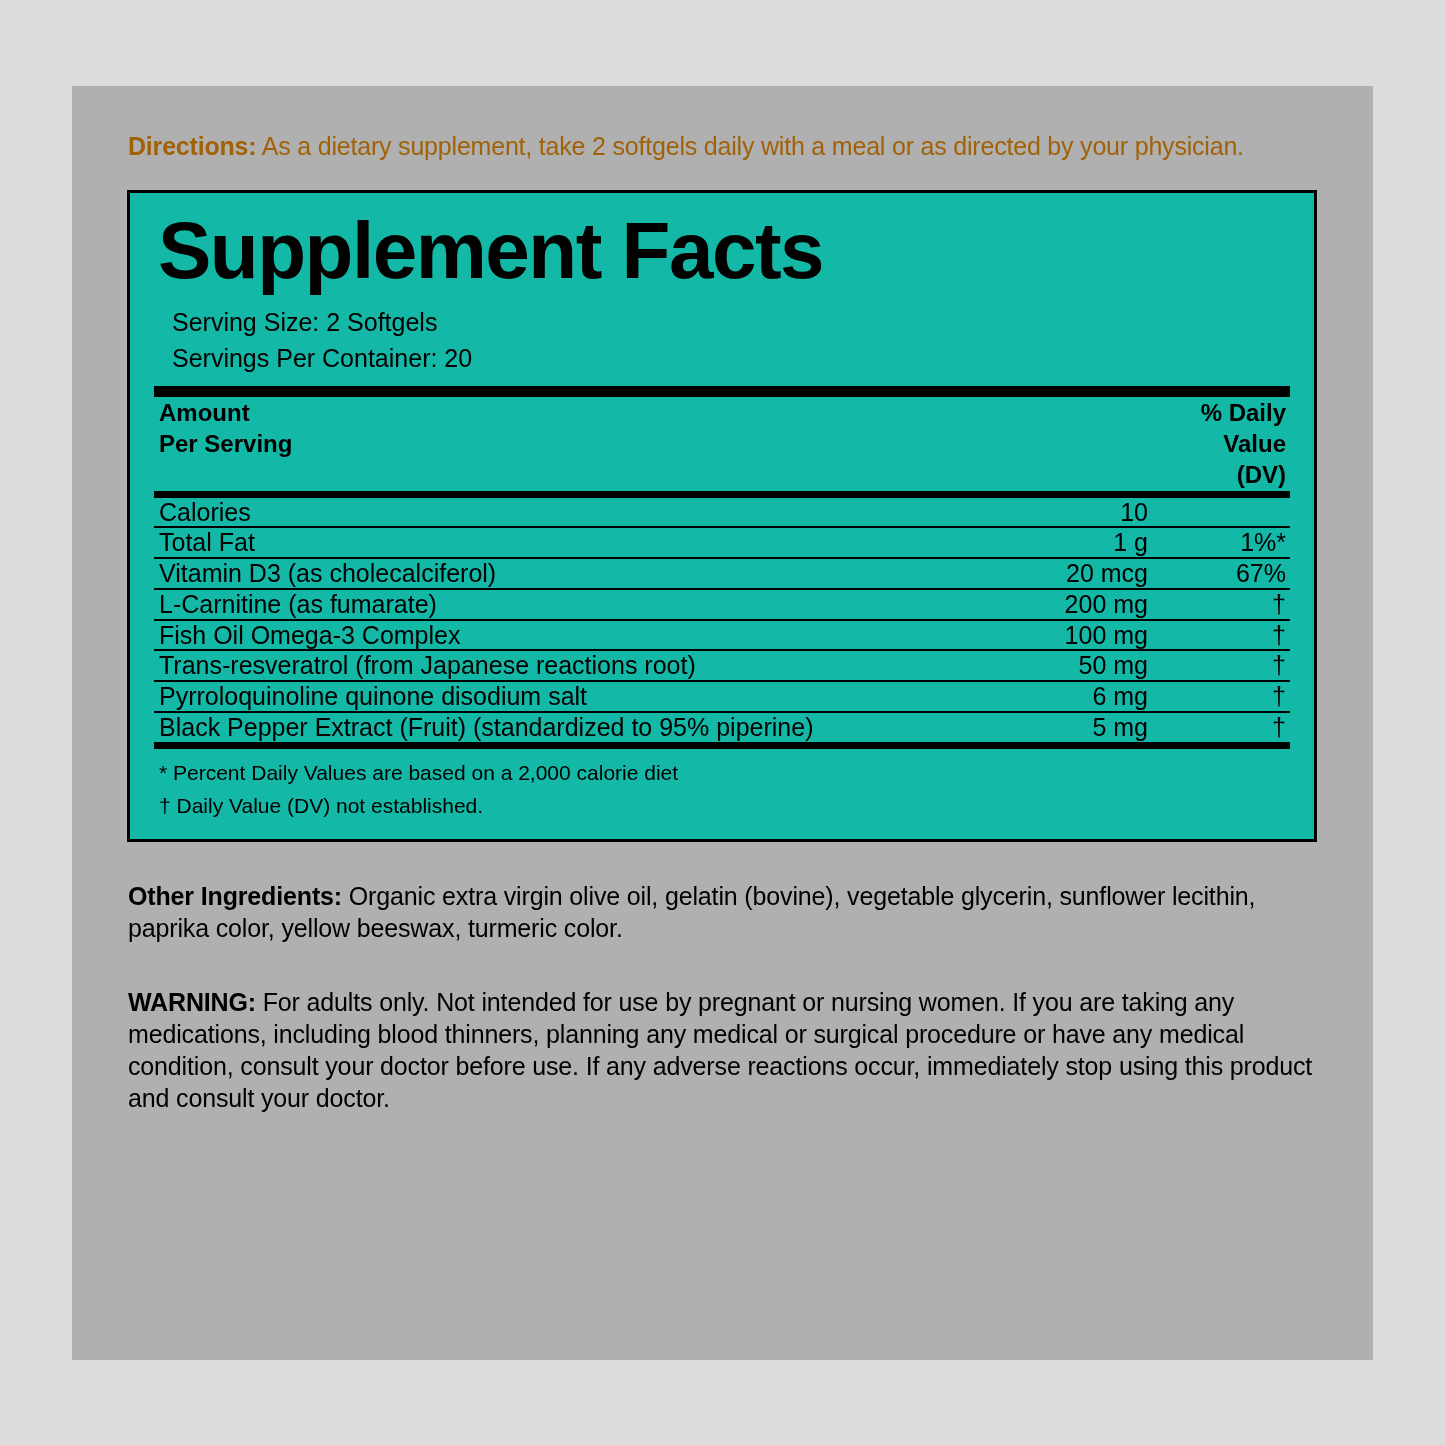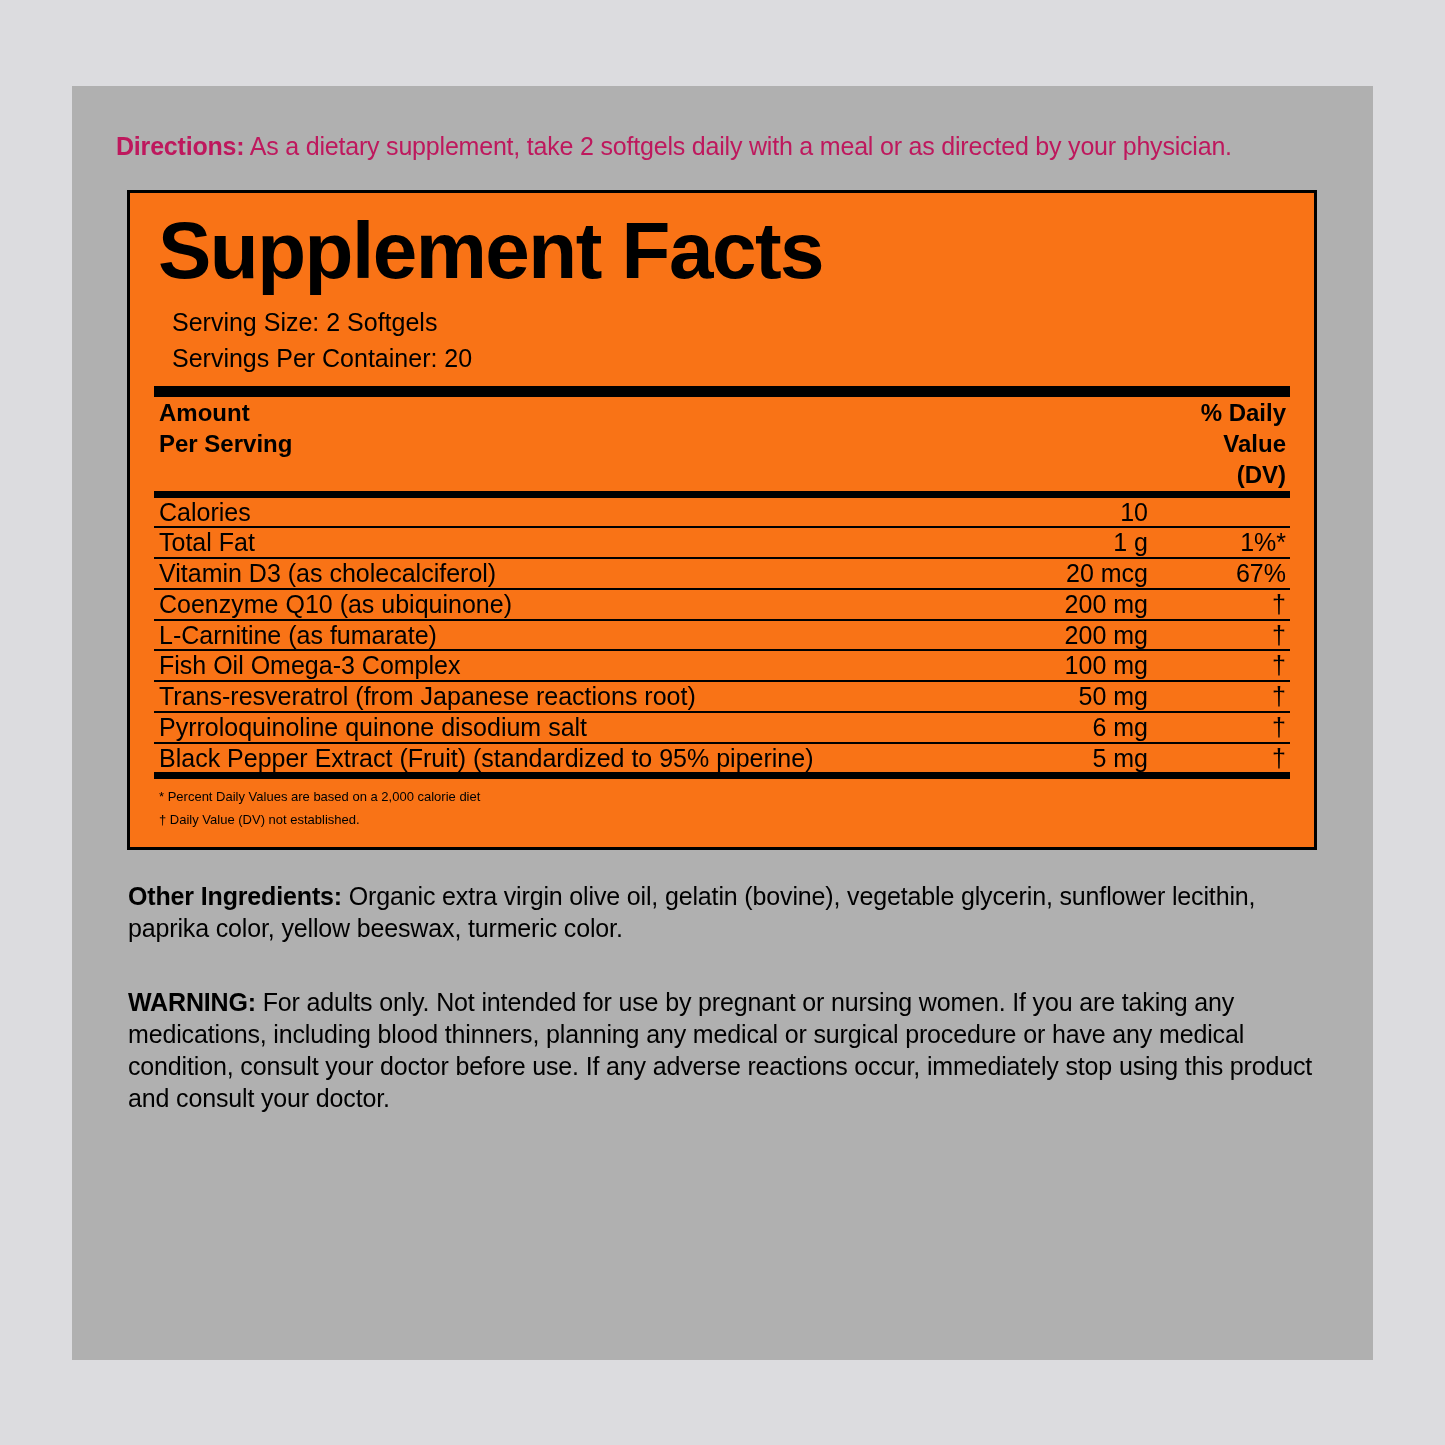--- a/index.html
+++ b/index.html
@@ -18,37 +18,37 @@
     position: absolute;
     left: 72px;
     top: 86px;
     width: 1301px;
     height: 1274px;
     background: #b0b0b0;
     box-sizing: border-box;
   }
   .directions {
     position: absolute;
-    left: 116px;
+    left: 128px;
     top: 131px;
     width: 1190px;
     font-size: 25px;
     line-height: 1.25;
-    color: #be185d;
+    color: #a16207;
     letter-spacing: -0.2px;
   }
   .directions b {
     font-weight: bold;
   }
   .factsbox {
     position: absolute;
     left: 127px;
     top: 190px;
     width: 1190px;
-    background: #f97316;
+    background: #14b8a6;
     border: 3px solid #000;
     box-sizing: border-box;
     padding: 14px 24px 18px 24px;
   }
   .sf-title {
     font-size: 80px;
     font-weight: bold;
     letter-spacing: -1.5px;
     line-height: 1.05;
     margin: 2px 0 12px 4px;
@@ -88,21 +88,21 @@
     padding: 10px 0 9px 0;
     font-size: 25px;
     line-height: 1.15;
     border-bottom: 2px solid #000;
   }
   .nut-row:last-child td { border-bottom: none; }
   .col-name { text-align: left; padding-left: 5px !important; }
   .col-amt { text-align: right; white-space: nowrap; padding-right: 28px !important; width: 150px; }
   .col-dv { text-align: right; white-space: nowrap; padding-right: 4px !important; width: 110px; }
   .footnotes {
-    font-size: 13px;
+    font-size: 21px;
     line-height: 1.42;
     margin-left: 5px;
     margin-top: 9px;
   }
   .other-ing {
     position: absolute;
     left: 128px;
     width: 1190px;
     font-size: 25px;
     line-height: 1.28;
@@ -164,25 +164,20 @@
         <td class="col-name">Total Fat</td>
         <td class="col-amt">1 g</td>
         <td class="col-dv">1%*</td>
       </tr>
       <tr class="nut-row">
         <td class="col-name">Vitamin D3 (as cholecalciferol)</td>
         <td class="col-amt">20 mcg</td>
         <td class="col-dv">67%</td>
       </tr>
       <tr class="nut-row">
-        <td class="col-name">Coenzyme Q10 (as ubiquinone)</td>
-        <td class="col-amt">200 mg</td>
-        <td class="col-dv">†</td>
-      </tr>
-      <tr class="nut-row">
         <td class="col-name">L-Carnitine (as fumarate)</td>
         <td class="col-amt">200 mg</td>
         <td class="col-dv">†</td>
       </tr>
       <tr class="nut-row">
         <td class="col-name">Fish Oil Omega-3 Complex</td>
         <td class="col-amt">100 mg</td>
         <td class="col-dv">†</td>
       </tr>
       <tr class="nut-row">

